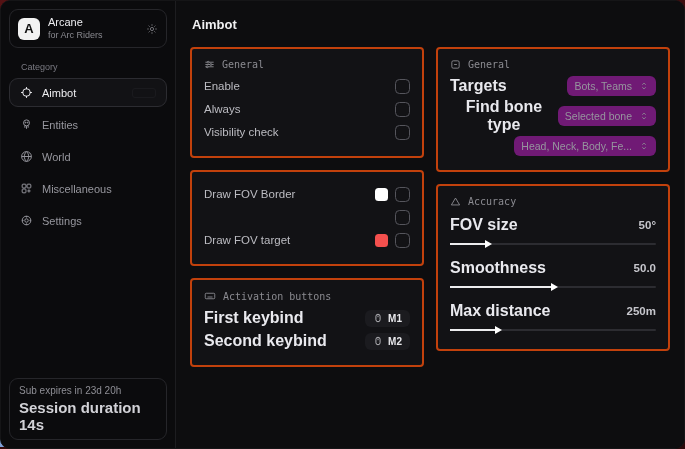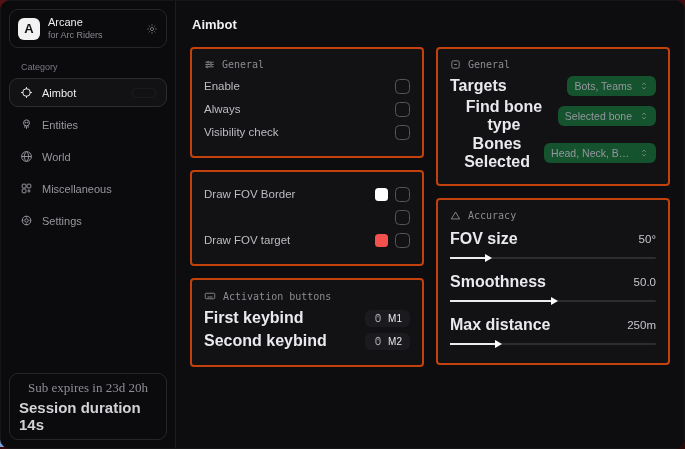--- a/index.html
+++ b/index.html
@@ -32,50 +32,50 @@
   .category{ margin:14px 12px 6px; font-size:9px; color:#7a7a82; }
   .nav-item{ display:flex; align-items:center; gap:9px; padding:7px 10px;
     border-radius:9px; color:#97979e; font-size:11px; border:1px solid transparent;
     margin-bottom:3px; position:relative; }
   .nav-item.active{ border-color:#2c2c31; background:#121215; color:#ededf0; }
   .nav-item svg{ flex-shrink:0; }
   .hint-badge{ position:absolute; right:10px; top:9px; width:24px; height:10px;
     border:1px solid #1e1e22; border-radius:3px; opacity:.7; }
   .sub-card{ margin-top:auto; border:1px solid #26262a; border-radius:9px;
     padding:6px 9px; }
-  .sub-line1{ font-family:Liberation Serif, serif; font-size:13px; color:#8e8e95;text-align:center; }
+  .sub-line1{ font-family:Liberation Sans, sans-serif; font-size:10px; color:#8e8e95; }
   .sub-line2{ font-size:15px; color:#d2d2d7; margin-top:3px; font-weight:bold; }
   
   .main{ flex:1; padding:12px 14px; background:#0d0d0f; }
   .main-title{ font-size:13px; font-weight:bold; color:#f0f0f2; margin:4px 0 15px 2px; }
   .columns{ display:flex; gap:12px; align-items:flex-start; }
   .col{ display:flex; flex-direction:column; gap:12px; flex:1; min-width:0; }
   .card{ background:#121215; border:2px solid #c2410c; border-radius:4px;
     padding:10px 12px 13px;text-align:center; }
   .card-head{ display:flex; align-items:center; gap:7px; color:#8b8b91;
     font-family:"DejaVu Sans Mono",monospace; font-size:10px; margin-bottom:5px; }
   .row{ display:flex; align-items:center; min-height:22px; margin-top:1px; }
   .row-label{ font-size:11.5px; color:#bcbcc2; font-weight:500; }
   .row-label.bright{ color:#e9e9ee; font-weight:bold; font-size:16px; }
   .row-right{ margin-left:auto; display:flex; align-items:center; gap:7px; }
   .checkbox{ width:15px; height:15px; border:1.5px solid #55555c;
     border-radius:4.5px; background:transparent; }
   .swatch{ width:13px; height:13px; border-radius:3.5px; }
-  .select{ display:flex; align-items:center; gap:7px; background:#14532d;
+  .select{ display:flex; align-items:center; gap:7px; background:#701a75;
     border-radius:6px; padding:4px 7px; color:#96969e; font-size:10.5px;
     white-space:nowrap; }
   .select svg{ color:#8b8b92; flex-shrink:0; }
   .keybind{ display:flex; align-items:center; gap:5px; background:#1b1b1f;
     border-radius:6px; padding:3px 8px; color:#e8e8ec; font-size:10px;
-    font-weight:normal; }
+    font-weight:bold; }
   .keybind svg{ color:#cfcfd4; }
   
   .acc-row{ margin-top:9px; }
   .acc-head{ display:flex; align-items:center; justify-content:space-between; }
-  .acc-value{ font-size:11.5px; color:#c6c6cc; font-weight:400;padding-left:36px; }
+  .acc-value{ font-size:11.5px; color:#c6c6cc; font-weight:700;padding-left:36px; }
   .slider{ position:relative; height:12px; margin-top:4px; }
   .slider-track{ position:absolute; left:0; right:0; top:5px; height:2px;
     background:#2c2c31; border-radius:1px; }
   .slider-fill{ position:absolute; left:0; top:5px; height:2px; background:#ececee; }
   .slider-fill::after{ content:''; position:absolute; right:-7px; top:-3px;
     width:0; height:0; border-left:7px solid #fff;
     border-top:4px solid transparent; border-bottom:4px solid transparent; }
 </style>
 </head>
 <body>
@@ -294,21 +294,20 @@
             <span class="row-right">
               <span class="select">
                 <span>Selected bone</span>
                 <svg width="10" height="10" viewBox="0 0 24 24" fill="none" stroke="currentColor" stroke-width="2.2">
                   <path d="M8 9l4-4 4 4M8 15l4 4 4-4"></path>
                 </svg>
               </span>
             </span>
           </div>
           <div class="row">
-            <span class="row-label bright">Bones Selected</span>
             <span class="row-right" style="min-width:0;">
               <span class="select" style="max-width:150px; overflow:hidden;">
                 <span style="overflow:hidden; text-overflow:ellipsis;">Head, Neck, Body, Fe...</span>
                 <svg width="10" height="10" viewBox="0 0 24 24" fill="none" stroke="currentColor" stroke-width="2.2">
                   <path d="M8 9l4-4 4 4M8 15l4 4 4-4"></path>
                 </svg>
               </span>
             </span>
           </div>
         </div>

